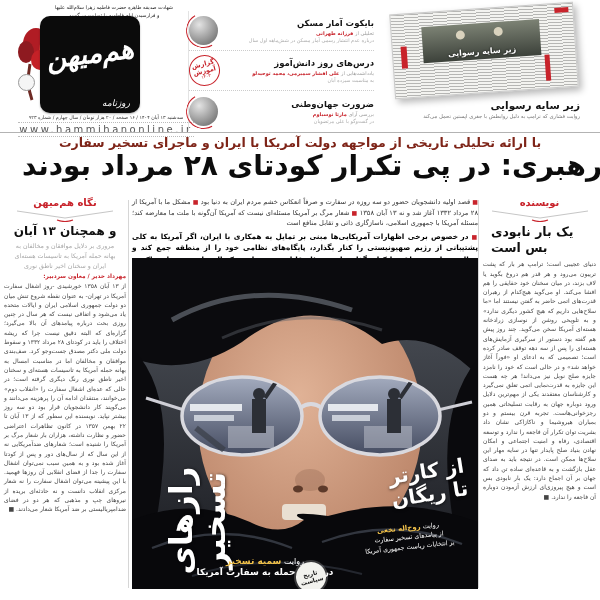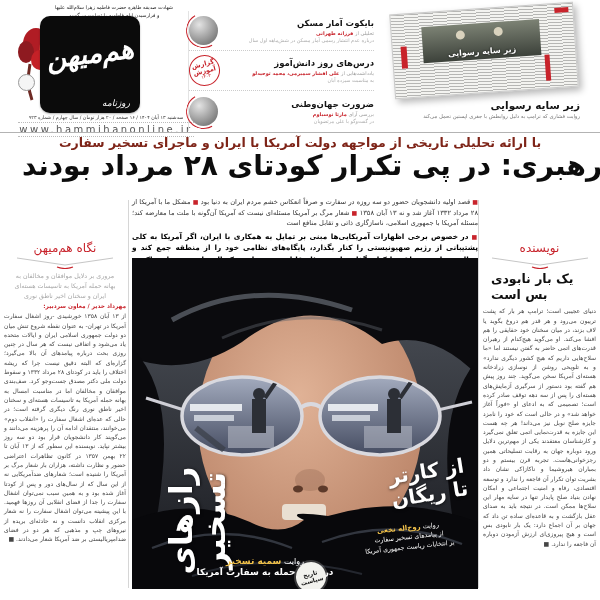--- a/index.html
+++ b/index.html
@@ -66,21 +66,21 @@
 
   
   .main-divider{position:absolute;top:132px;left:0;width:600px;border-top:1px solid #b3b3b3;}
   .kicker{position:absolute;top:135px;left:0;width:600px;text-align:center;font-size:12.5px;
           font-weight:bold;color:#7e2418;}
   .headline{position:absolute;top:149px;left:12px;width:600px;text-align:center;font-size:28px;
             font-weight:900;color:#0c0c0c;}
 
   
   .vrule{position:absolute;top:200px;height:388px;border-left:1px solid #d6d6d6;}
-  .sec-label{color:#c8232b;font-size:12px;font-weight:normal;text-align:center;margin-top:44px;}
+  .sec-label{color:#c8232b;font-size:10px;font-weight:bold;text-align:center;}
   .ornament{display:block;margin:1px auto 0;}
   .small-body{font-size:6px;color:#454545;text-align:justify;line-height:1.55;}
 
   .col-editorial{position:absolute;left:483px;top:197px;width:113px;}
   .ed-title{font-size:12.5px;font-weight:900;color:#101010;text-align:left;line-height:1.25;margin:2px 8px 4px;}
 
   .col-view{position:absolute;left:4px;top:197px;width:122px;}
   .lv-title{font-size:12px;font-weight:900;color:#101010;text-align:center;margin:2px 0 3px;}
   .lv-sub{font-size:6.3px;color:#a8a8a8;text-align:center;line-height:1.55;margin:2px 10px 3px;}
   .lv-byline{font-size:5.8px;color:#c8232b;font-weight:bold;text-align:right;margin:2px 0 2px;}
@@ -217,20 +217,21 @@
     <div class="ed-title">یک بار نابودی بس است</div>
     <div class="small-body">دنیای عجیبی است؛ ترامپ هر بار که پشت تریبون می‌رود و هر قدر هم دروغ بگوید یا لاف بزند، در میان سخنان خود حقایقی را هم افشا می‌کند. او می‌گوید هیچ‌کدام از رهبران قدرت‌های اتمی حاضر به گفتن نیستند اما «ما سلاح‌هایی داریم که هیچ کشور دیگری ندارد» و به تلویحی روشن از نوسازی زرادخانه هسته‌ای آمریکا سخن می‌گوید. چند روز پیش هم گفته بود دستور از سرگیری آزمایش‌های هسته‌ای را پس از سه دهه توقف صادر کرده است؛ تصمیمی که به ادعای او «فوراً آغاز خواهد شد» و در حالی است که خود را نامزد جایزه صلح نوبل نیز می‌داند! هر چه هست این جایزه به قدرت‌نمایی اتمی تعلق نمی‌گیرد و کارشناسان معتقدند یکی از مهم‌ترین دلایل ورود دوباره جهان به رقابت تسلیحاتی همین رجزخوانی‌هاست. تجربه قرن بیستم و دو بمباران هیروشیما و ناکازاکی نشان داد بشریت توان تکرار آن فاجعه را ندارد و توسعه اقتصادی، رفاه و امنیت اجتماعی و امکان نهادن بنیاد صلح پایدار تنها در سایه مهار این سلاح‌ها ممکن است. در نتیجه باید به صدای عقل بازگشت و به قاعده‌ای ساده تن داد که جهان بر آن اجماع دارد: یک بار نابودی بس است و هیچ پیروزی‌ای ارزش آزمودن دوباره آن فاجعه را ندارد. ■</div>
   </div>
 
   <div class="col-view">
     <div class="sec-label">نگاه هم‌میهن</div>
     <svg class="ornament" width="100" height="13" viewBox="0 0 100 13">
       <polyline points="2,2 50,9 98,2" fill="none" stroke="#c6c6c6" stroke-width="1"></polyline>
       <path d="M42,11 Q50,14 58,11" fill="none" stroke="#c8232b" stroke-width="1.2"></path>
     </svg>
+    <div class="lv-title">و همچنان ۱۳ آبان</div>
     <div class="lv-sub">مروری بر دلایل موافقان و مخالفان به بهانه حمله آمریکا به تاسیسات هسته‌ای ایران و سخنان اخیر ناطق نوری</div>
     <div class="lv-byline">مهرداد خدیر / معاون سردبیر:</div>
     <div class="small-body">از ۱۳ آبان ۱۳۵۸ خورشیدی -روز اشغال سفارت آمریکا در تهران- به عنوان نقطه شروع تنش میان دو دولت جمهوری اسلامی ایران و ایالات متحده یاد می‌شود و اتفاقی نیست که هر سال در چنین روزی بحث درباره پیامدهای آن بالا می‌گیرد؛ گزاره‌ای که البته دقیق نیست چرا که ریشه اختلاف را باید در کودتای ۲۸ مرداد ۱۳۳۲ و سقوط دولت ملی دکتر مصدق جست‌وجو کرد. صف‌بندی موافقان و مخالفان اما در مناسبت امسال به بهانه حمله آمریکا به تاسیسات هسته‌ای و سخنان اخیر ناطق نوری رنگ دیگری گرفته است؛ در حالی که عده‌ای اشغال سفارت را «انقلاب دوم» می‌خوانند، منتقدان ادامه آن را پرهزینه می‌دانند و می‌گویند کار دانشجویان قرار بود دو سه روز بیشتر نپاید. نویسنده این سطور که از ۱۳ آبان تا ۲۲ بهمن ۱۳۵۷ در کانون تظاهرات اعتراضی حضور و نظارت داشته، هزاران بار شعار مرگ بر آمریکا را شنیده است؛ شعارهای ضدآمریکایی نه از این سال که از سال‌های دور و پس از کودتا آغاز شده بود و به همین سبب نمی‌توان اشغال سفارت را جدا از فضای انقلابی آن روزها فهمید. با این پیشینه می‌توان اشغال سفارت را نه شعار مرکزی انقلاب دانست و نه حادثه‌ای بریده از نیروهای چپ و مذهبی که هر دو در فضای ضدامپریالیستی بر ضد آمریکا شعار می‌دادند. ■</div>
   </div>
 
   <div class="lead">
     <div class="lead-normal"><span class="lead-bullet">■ </span><span>قصد اولیه دانشجویان حضور دو سه روزه در سفارت و صرفاً انعکاس خشم مردم ایران به دنیا بود  </span><span class="lead-bullet">■ </span><span>مشکل ما با آمریکا از ۲۸ مرداد ۱۳۳۲ آغاز شد و نه ۱۳ آبان ۱۳۵۸  </span><span class="lead-bullet">■ </span><span>شعار مرگ بر آمریکا مسئله‌ای نیست که آمریکا آن‌گونه با ملت ما معارضه کند؛ مسئله آمریکا با جمهوری اسلامی، ناسازگاری ذاتی و تقابل منافع است  </span></div>
     <div class="lead-bold"><span class="lead-bullet">■ </span><span>در خصوص برخی اظهارات آمریکایی‌ها مبنی بر تمایل به همکاری با ایران، اگر آمریکا به کلی پشتیبانی از رژیم صهیونیستی را کنار بگذارد، پایگاه‌های نظامی خود را از منطقه جمع کند و دخالت در امور منطقه را کنار بگذارد، این مسئله قابل بررسی است که البته این مربوط به اکنون و آینده نزدیک نیست</span></div>
   </div>
 

